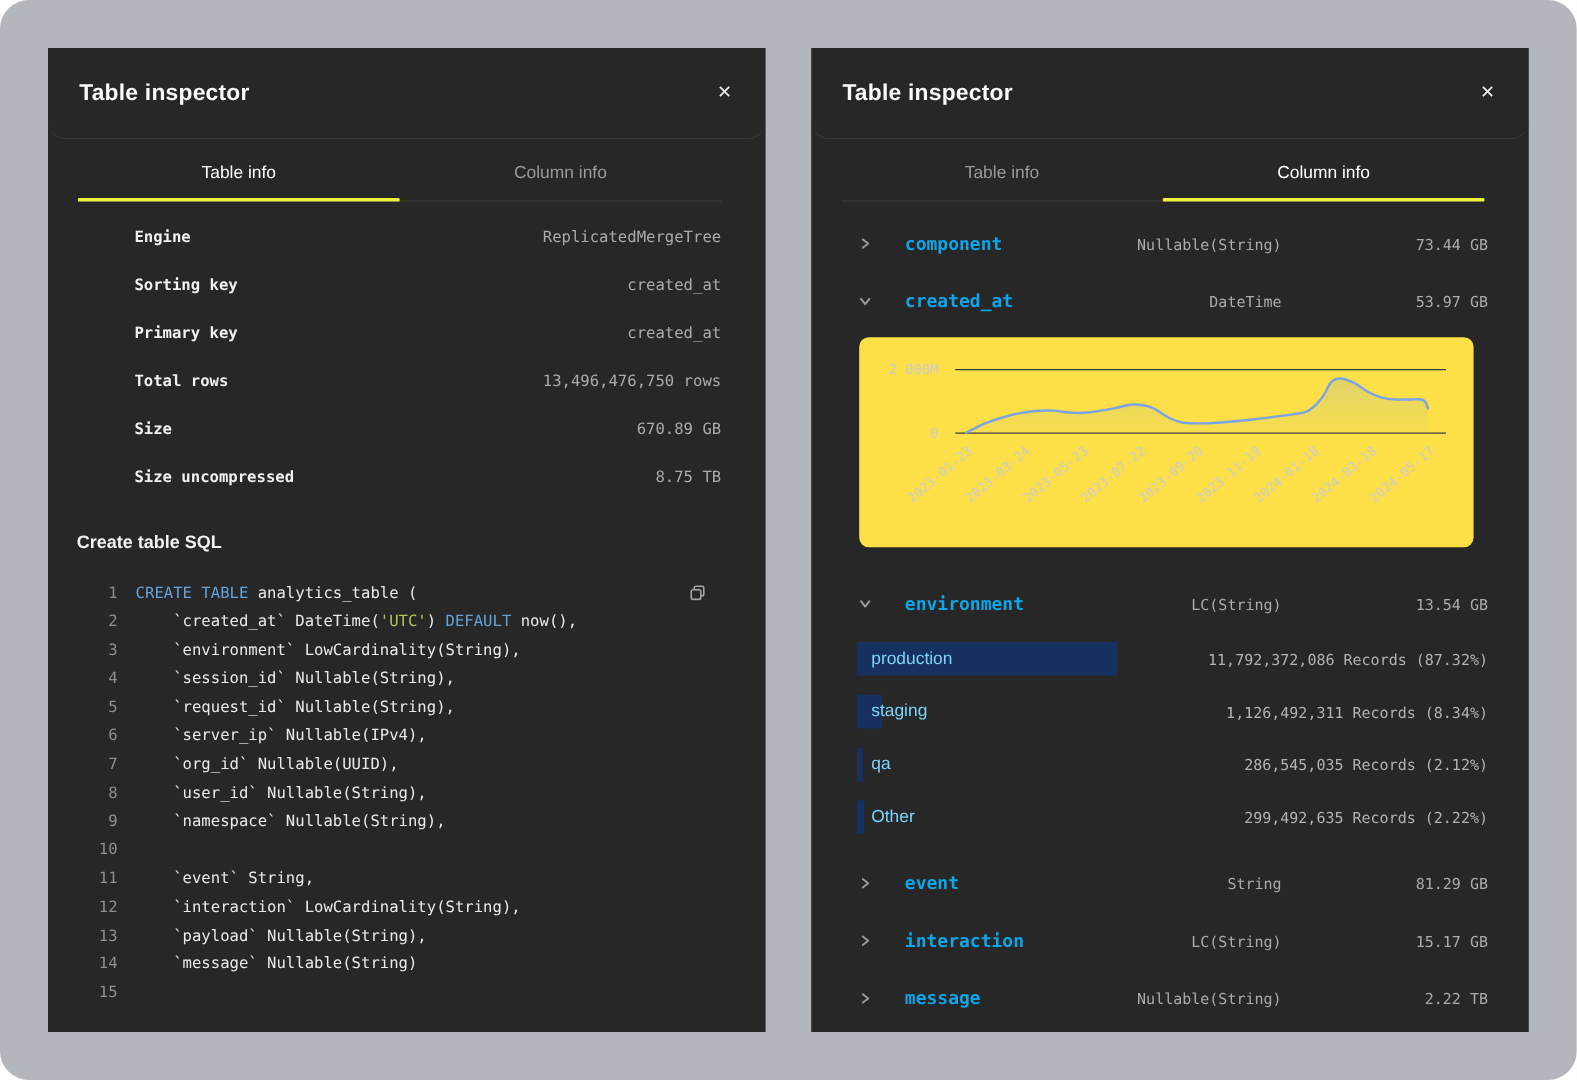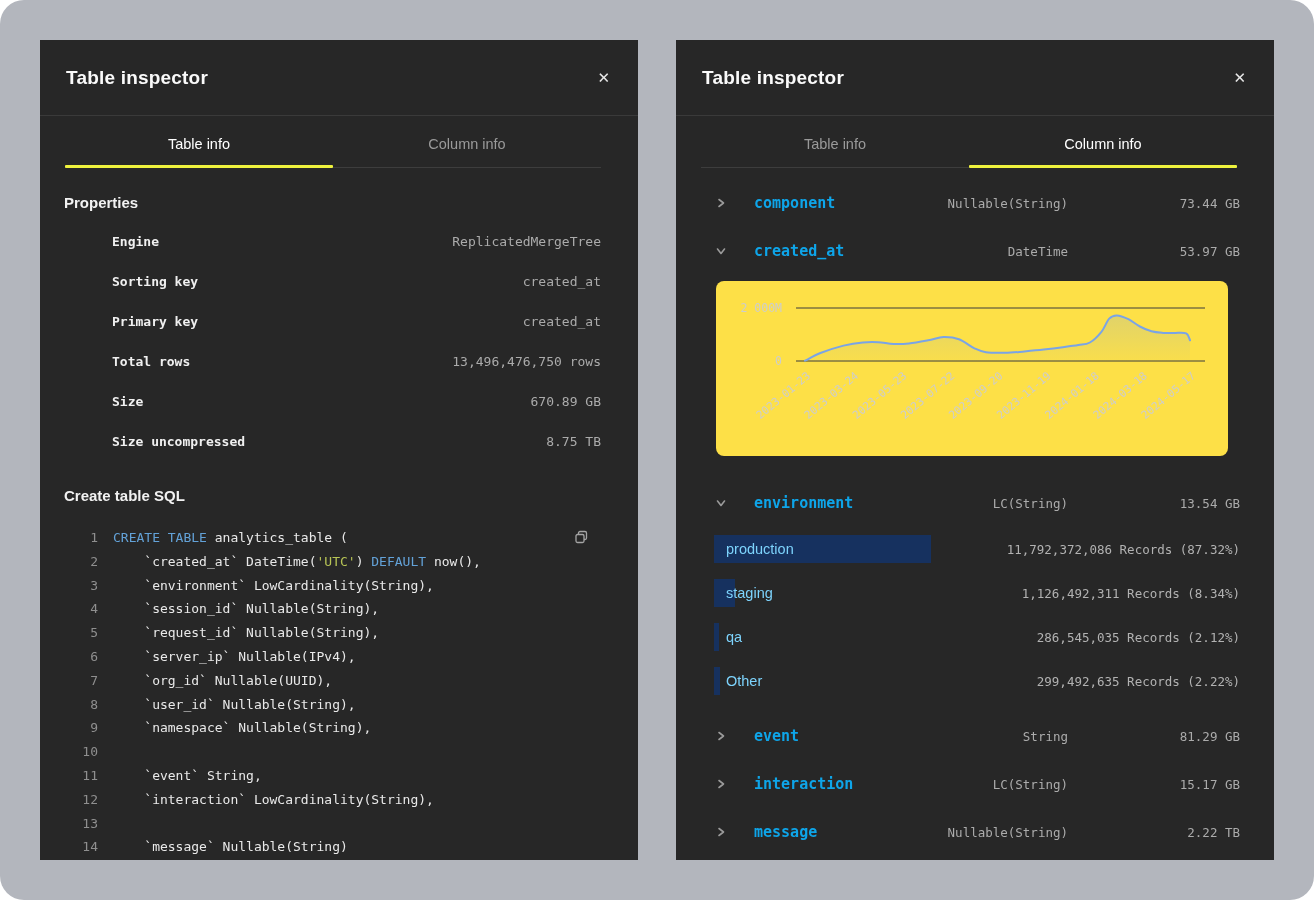--- a/index.html
+++ b/index.html
@@ -3,21 +3,21 @@
 <meta charset="utf-8">
 <style>
   * { margin:0; padding:0; box-sizing:border-box; }
   html,body { background:#ffffff; }
   body { font-family:"Liberation Sans", sans-serif; }
   .canvas { position:relative; width:1314px; height:900px; background:#b3b6bd; border-radius:24px; overflow:hidden; }
   .panel { position:absolute; top:40px; width:598px; height:820px; background:#272727; overflow:hidden; }
   .panel-left { left:40px; }
   .panel-right { left:676px; }
 
-  .panel-header { height:76px; display:flex; align-items:center; justify-content:space-between; padding:0 28px 0 26px; border-bottom:1px solid #3a3a3a; }
+  .panel-header { height:76px; display:flex; align-items:center; justify-content:space-between; padding:0 28px 0 26px; border-bottom:1px solid #3a3a3a;border-radius:15px; }
   .panel-title { color:#fafafa; font-size:19px; font-weight:bold; letter-spacing:.2px; }
   .close-btn { color:#e8e8e8; font-size:15px; line-height:1; cursor:pointer; background:none; border:none; font-family:"Liberation Sans", sans-serif; }
 
   .tabbar { display:flex; margin:0 37px 0 25px; border-bottom:1px solid #3d3d3d; }
   .tab { flex:1; text-align:center; padding:20px 0 15px 0; font-size:14.5px; color:#9a9a9a; position:relative; cursor:pointer; }
   .tab.active { color:#ffffff; }
   .tab.active::after { content:""; position:absolute; left:0; right:0; bottom:-1px; height:3px; background:#eef23d; border-radius:1px; }
 
   
   .content-left { padding:0 37px 0 24px; }
@@ -66,21 +66,20 @@
   <section class="panel panel-left">
     <div class="panel-header">
       <span class="panel-title">Table inspector</span>
       <button class="close-btn">✕</button>
     </div>
     <div class="tabbar">
       <div class="tab active">Table info</div>
       <div class="tab">Column info</div>
     </div>
     <div class="content-left">
-      <div class="section-heading">Properties</div>
       <div class="prop-list">
         <div class="prop-row">
             <span class="prop-label">Engine</span>
             <span class="prop-value">ReplicatedMergeTree</span>
           </div>
         <div class="prop-row">
             <span class="prop-label">Sorting key</span>
             <span class="prop-value">created_at</span>
           </div>
         <div class="prop-row">
@@ -145,20 +144,21 @@
             <div class="code-line">
               <span class="ln">11</span>
               <span class="lc"><span>    `event` String,</span></span>
             </div>
             <div class="code-line">
               <span class="ln">12</span>
               <span class="lc"><span>    `interaction` LowCardinality(String),</span></span>
             </div>
             <div class="code-line">
               <span class="ln">13</span>
+              <span class="lc"><span>    `payload` Nullable(String),</span></span>
             </div>
             <div class="code-line">
               <span class="ln">14</span>
               <span class="lc"><span>    `message` Nullable(String)</span></span>
             </div>
             <div class="code-line">
               <span class="ln">15</span>
               <span class="lc"></span>
             </div>
           </div>

